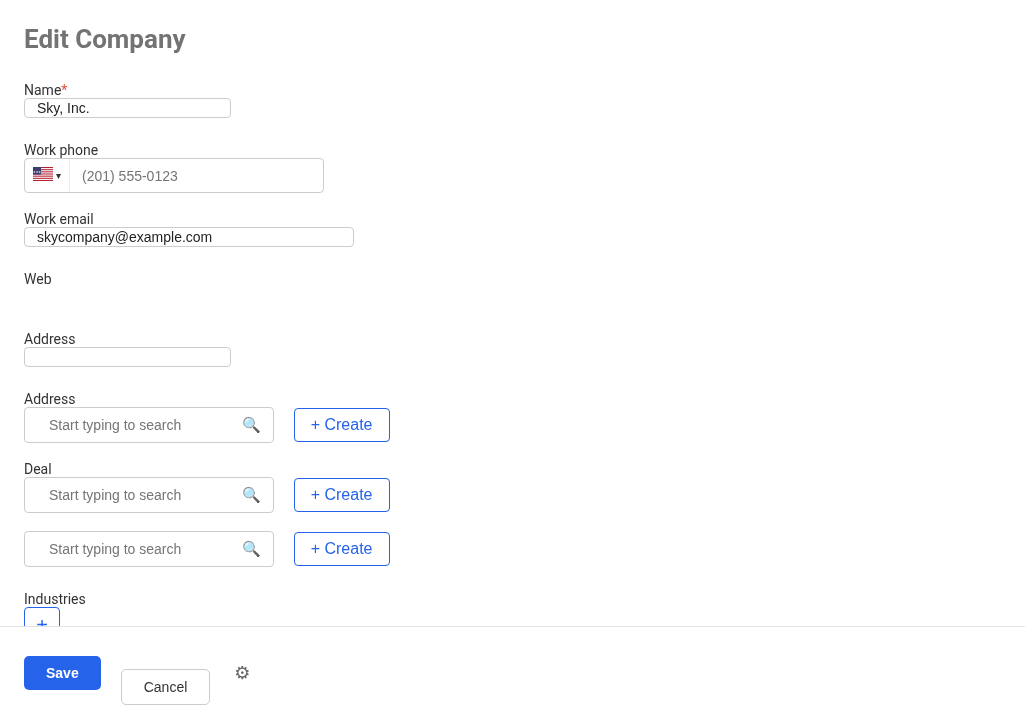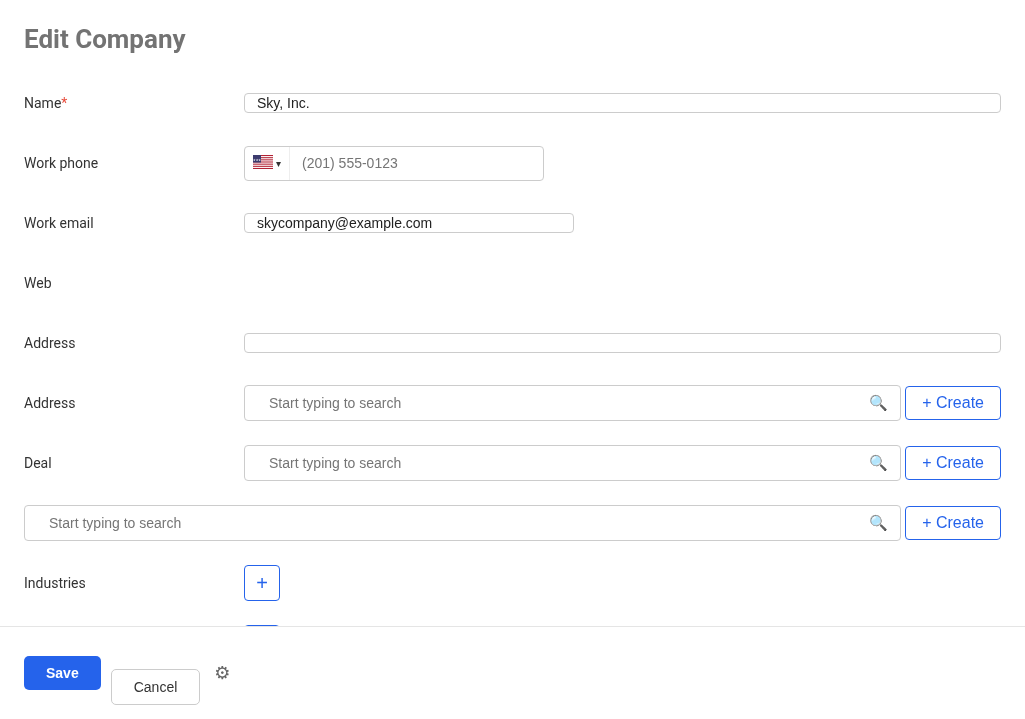--- a/index.html
+++ b/index.html
@@ -16,23 +16,24 @@
       position: relative;
     }
     h1 {
       font-size: 26px;
       font-weight: 700;
       margin-bottom: 28px;
       color: #737373;
     }
     .form-row {
       display: flex;
-      align-items: center;
+      align-items: flex-start;
       margin-bottom: 18px;
       min-height: 42px;
+      flex-direction: column;
     }
     .form-label {
       width: 220px;
       flex-shrink: 0;
       font-size: 14px;
       color: #333;
     }
     .form-label .required {
       color: #e74c3c;
     }
@@ -79,21 +80,21 @@
       color: #555;
       flex: 1;
       background: transparent;
     }
     .email-input {
       width: 330px !important;
     }
     .search-row {
       display: flex;
       align-items: center;
-      gap: 4px;
+      gap: 20px;
       width: 100%;
     }
     .search-input-wrapper {
       flex: 1;
       position: relative;
       display: flex;
       align-items: center;
       border: 1px solid #ccc;
       border-radius: 4px;
       background: #fff;
@@ -139,21 +140,21 @@
     .footer {
       position: fixed;
       bottom: 0;
       left: 0;
       right: 0;
       background: #fff;
       border-top: 1px solid #e5e5e5;
       padding: 14px 24px;
       display: flex;
       align-items: center;
-      gap: 10px;
+      gap: 20px;
     }
     .save-btn {
       padding: 9px 22px;
       background: #2563eb;
       color: #fff;
       border: none;
       border-radius: 5px;
       font-size: 14px;
       font-weight: 600;
       cursor: pointer;

